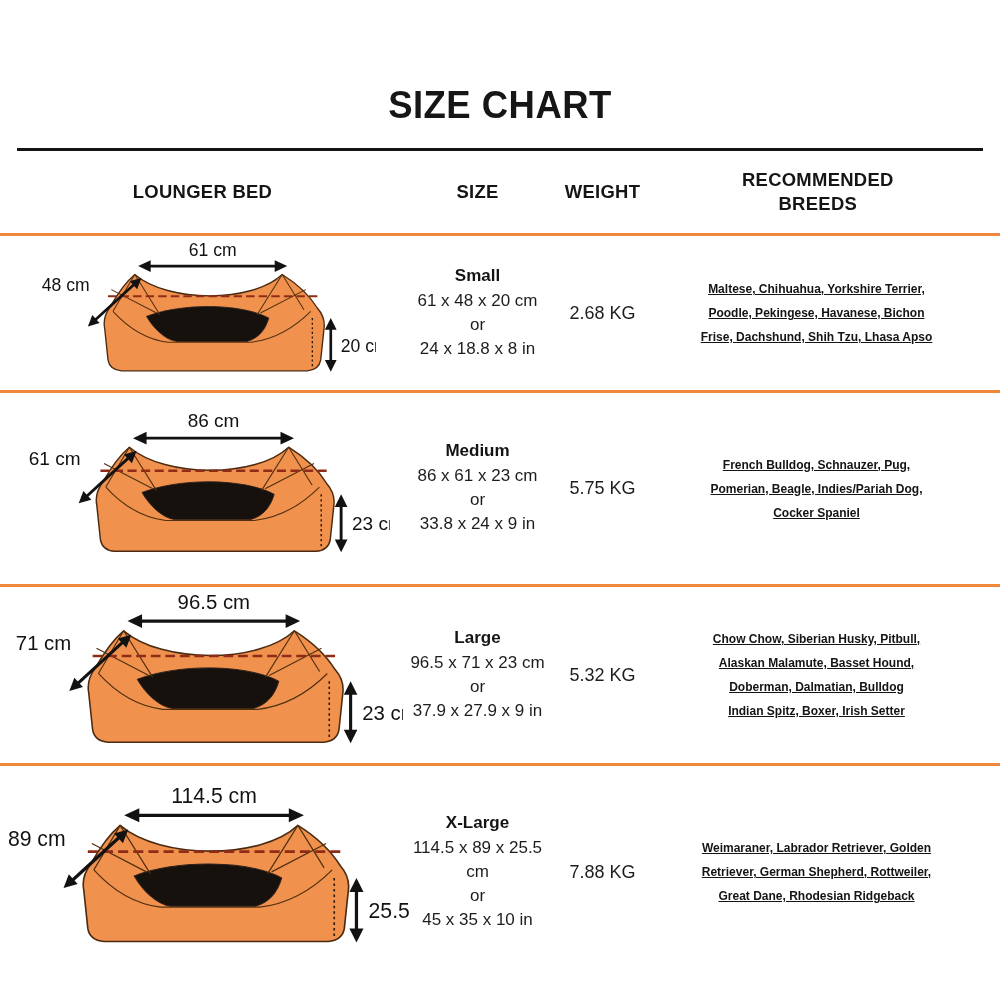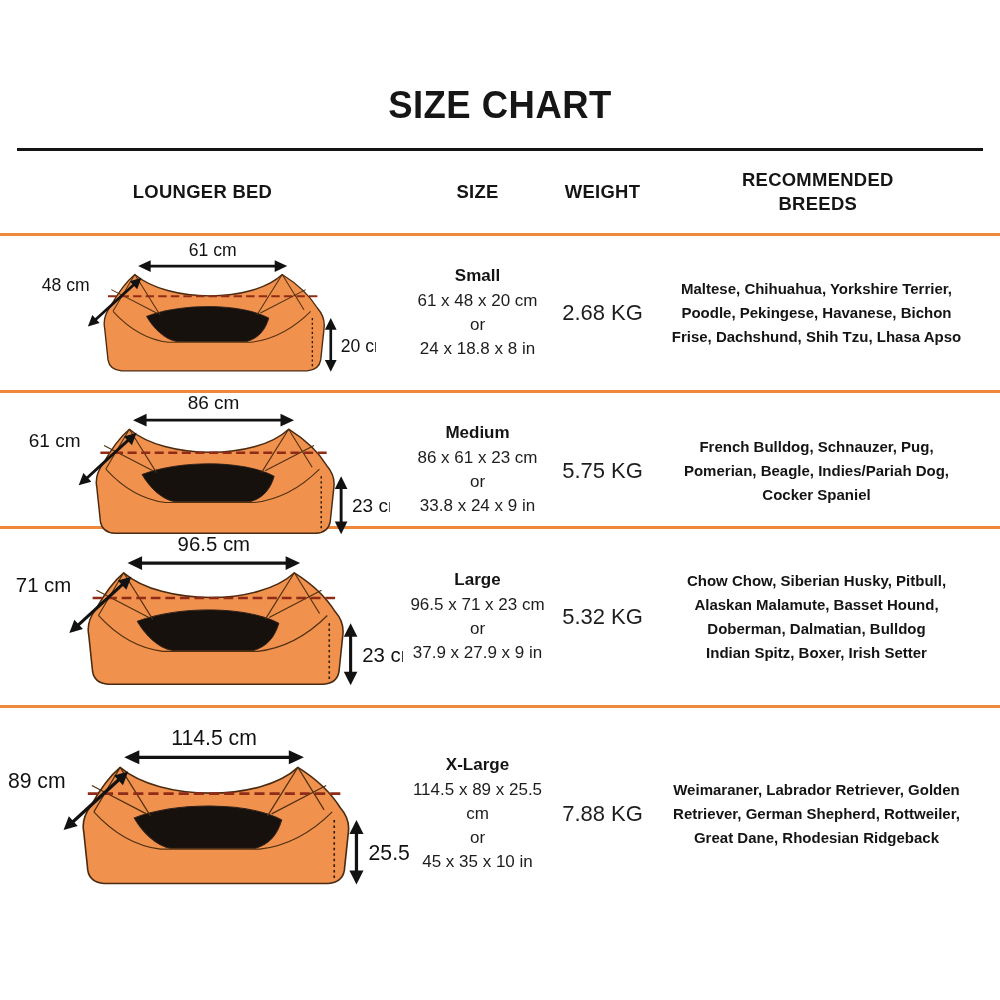--- a/index.html
+++ b/index.html
@@ -37,33 +37,33 @@
   .th.recommended{padding-right:20px;}
 
   .tbody{position:absolute;top:233px;left:0;width:1000px;}
   .row{
     display:grid;grid-template-columns:405px 145px 105px 345px;
     box-sizing:border-box;
     border-top:3px solid var(--accent_orange,#F0883C);
     align-items:center;
   }
   .row-small  {height:157px;}
-  .row-medium {height:136px;}
+  .row-medium {height:194px;}
   .row-large  {height:179px;}
   .row-xlarge {height:215px;}
 
   .cell{display:flex;flex-direction:column;align-items:center;justify-content:center;}
 
   .bed-cell{justify-content:center;padding-left:12px;}
   .size-name{font-size:17px;font-weight:700;color:#141414;margin-bottom:3px;}
   .size-line{font-size:17px;line-height:24px;color:#1d1d1d;text-align:center;}
-  .weight-cell{font-size:22px;color:#1d1d1d;}
+  .weight-cell{font-size:18px;color:#1d1d1d;}
   .breeds-cell{
-    font-size:15px;font-weight:700;line-height:24px;color:#141414;
-    text-align:center;white-space:pre-line;padding-right:22px;
+    font-size:12px;font-weight:700;line-height:24px;color:#141414;
+    text-align:center;white-space:pre-line;padding-right:22px;text-decoration:underline;
   }
 
   
   .bed-svg{display:block;}
   .bed-body{fill:var(--bed_fill,#F0914E);stroke:#4A2A10;stroke-width:1.6;stroke-linejoin:round;}
   .bed-cushion{fill:var(--bed_cushion,#16110D);stroke:#30201a;stroke-width:1;}
   .bed-line{fill:none;stroke:#50300F;stroke-width:1.2;}
   .bed-dash{stroke:var(--seam_red,#8E2C18);stroke-width:2.6;stroke-dasharray:10 5;fill:none;}
   .bed-dot{stroke:#2C1A08;stroke-width:1.6;stroke-dasharray:2.5 3;}
   .dim-line{stroke:#121212;stroke-width:3.2;}

